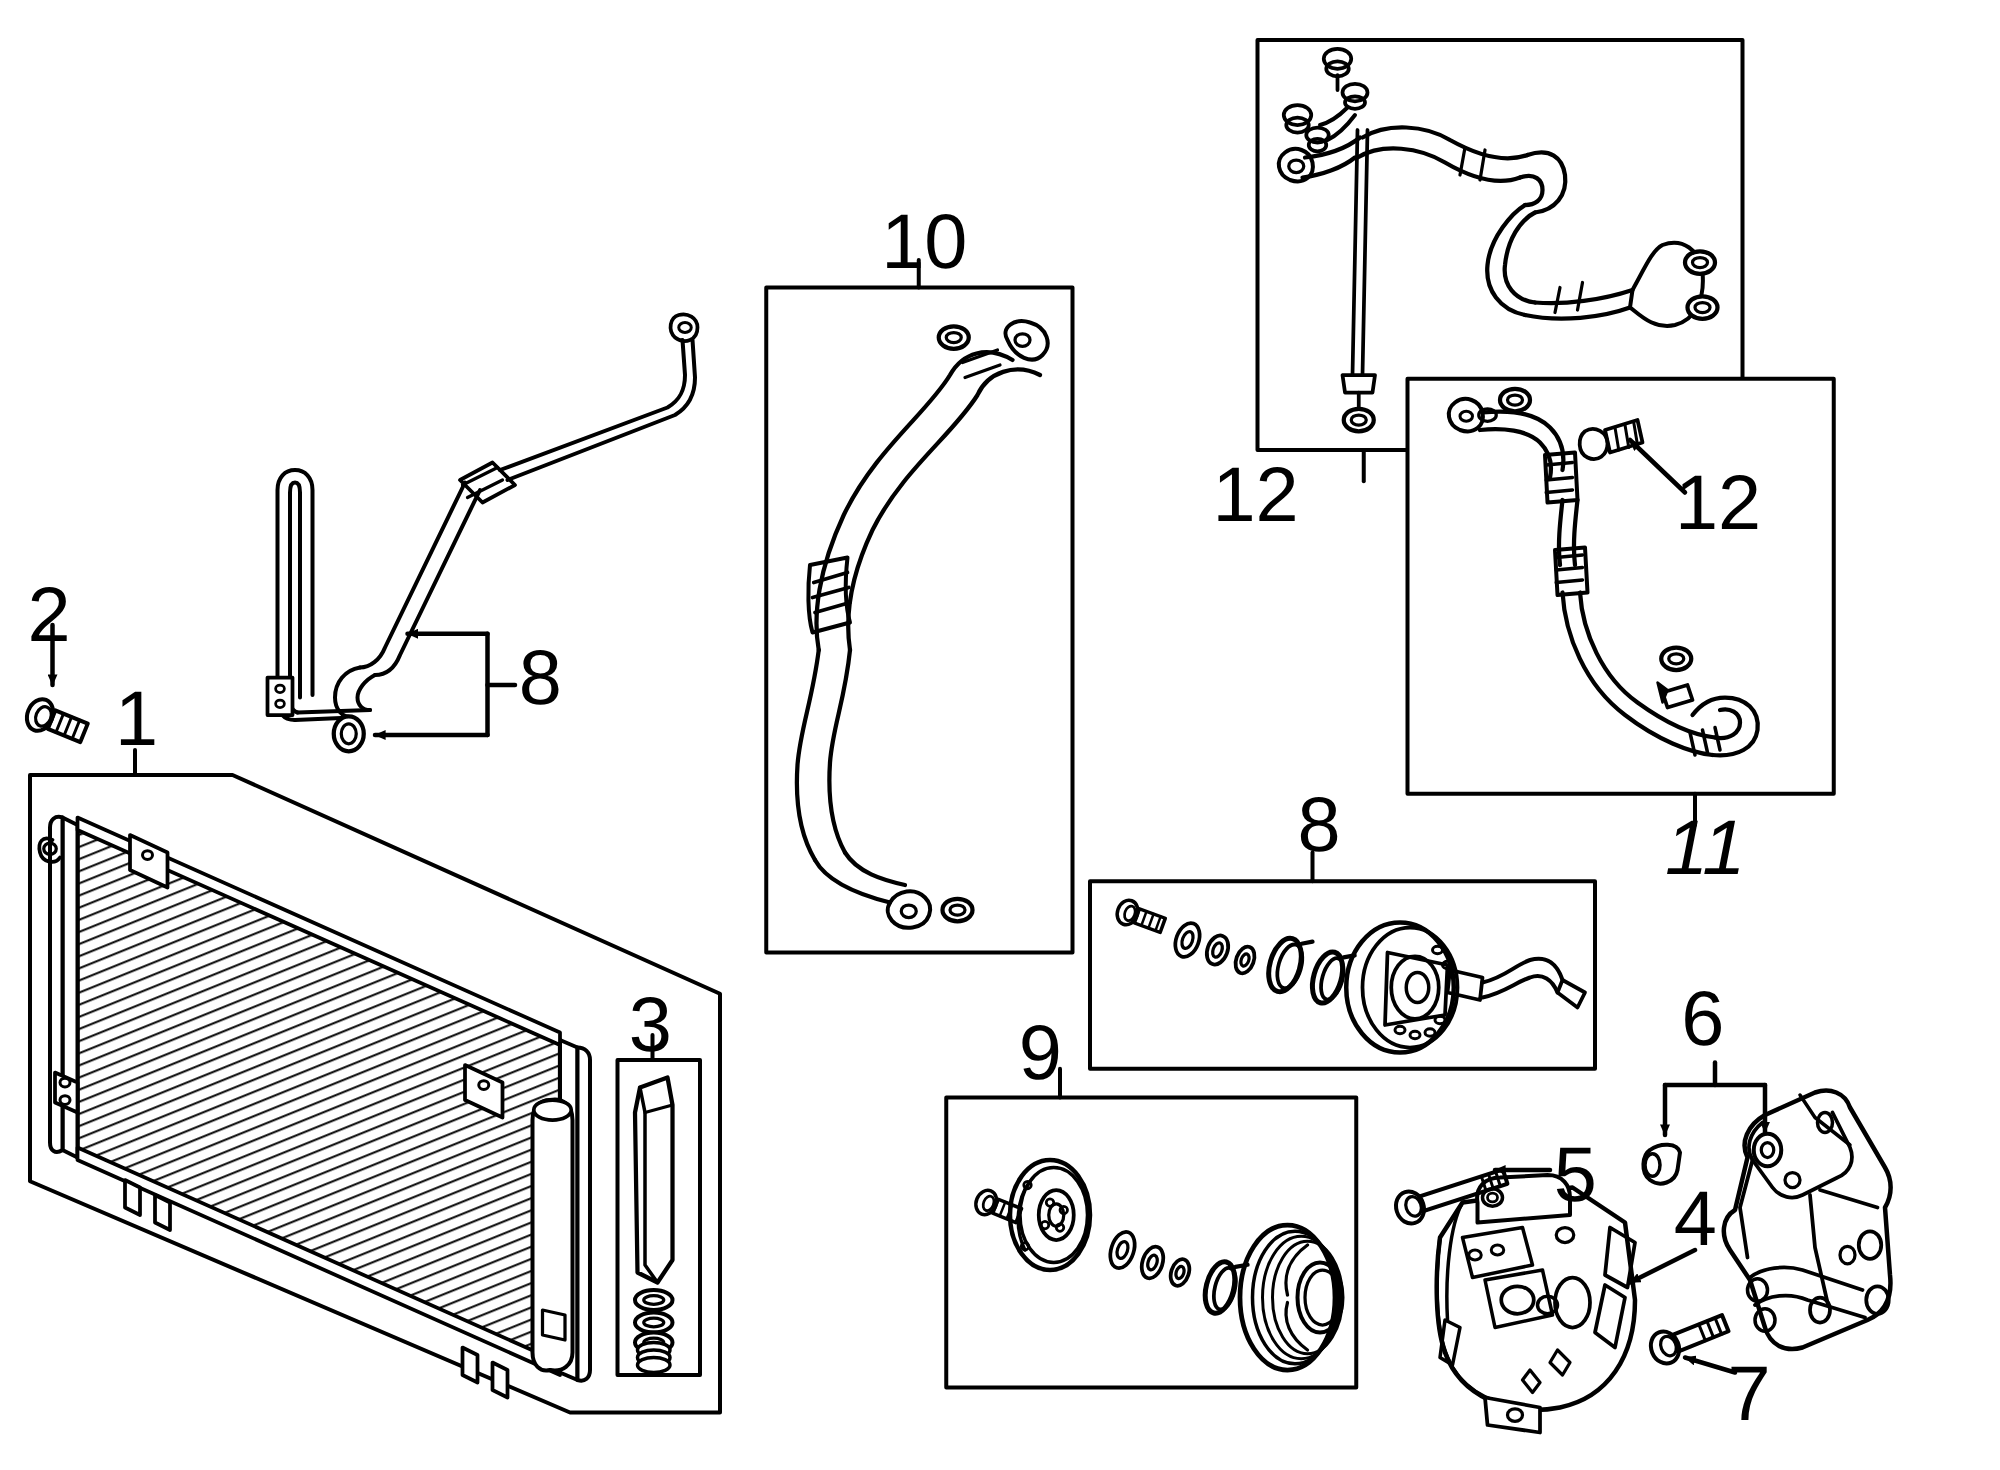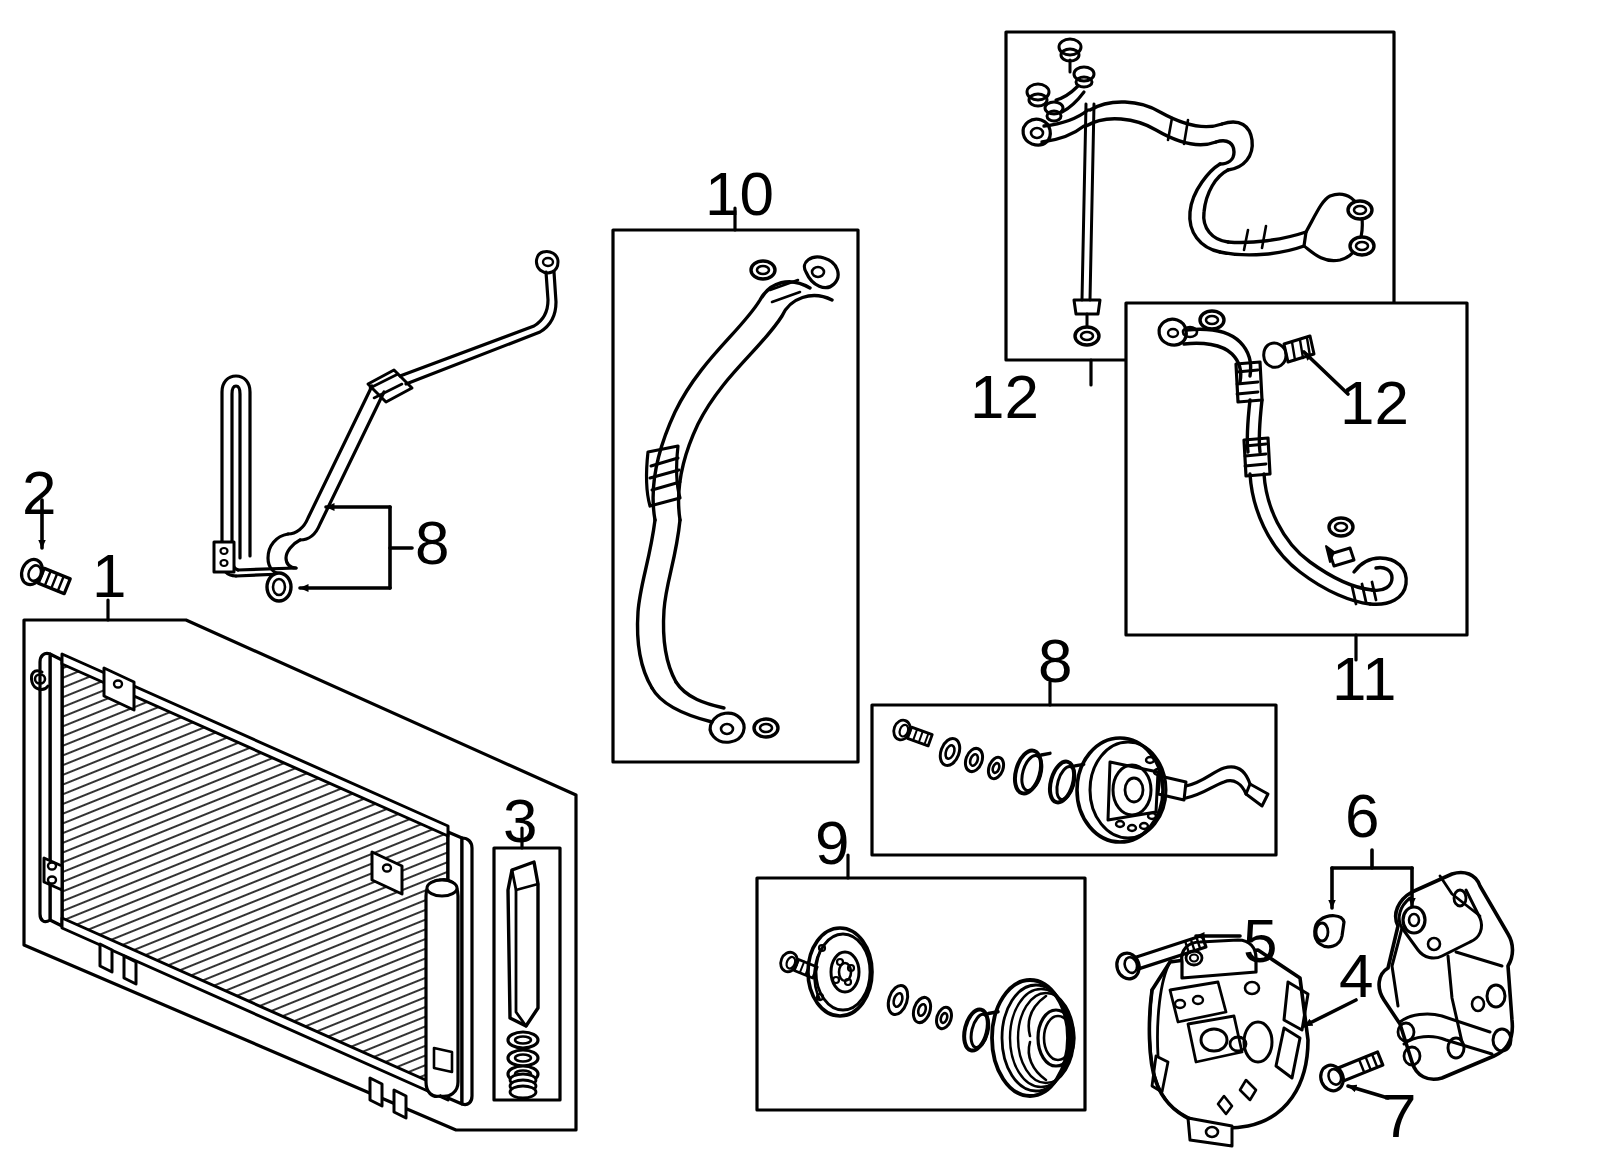--- a/index.html
+++ b/index.html
@@ -542,18 +542,18 @@
   <div class="callout-label" style="left:92px;  top:545px;">1</div>
   <div class="callout-label" style="left:22px;  top:462px;">2</div>
   <div class="callout-label" style="left:503px; top:790px;">3</div>
   <div class="callout-label" style="left:1339px;top:945px;">4</div>
   <div class="callout-label" style="left:1243px;top:910px;">5</div>
   <div class="callout-label" style="left:1345px;top:785px;">6</div>
   <div class="callout-label" style="left:1382px;top:1085px;">7</div>
   <div class="callout-label" style="left:1038px;top:630px;">8</div>
   <div class="callout-label" style="left:815px; top:812px;">9</div>
   <div class="callout-label" style="left:705px; top:163px;">10</div>
-  <div class="callout-label" style="left:1332px;top:648px;">11</div>
+  <div class="callout-label" style="left:1332px;top:648px;font-style:italic;">11</div>
   <div class="callout-label" style="left:970px;top:366px;">12</div>
   <div class="callout-label" style="left:415px; top:512px;">8</div>
   <div class="callout-label" style="left:1340px;top:372px;">12</div>
 
 </div>
 
 </body></html>

